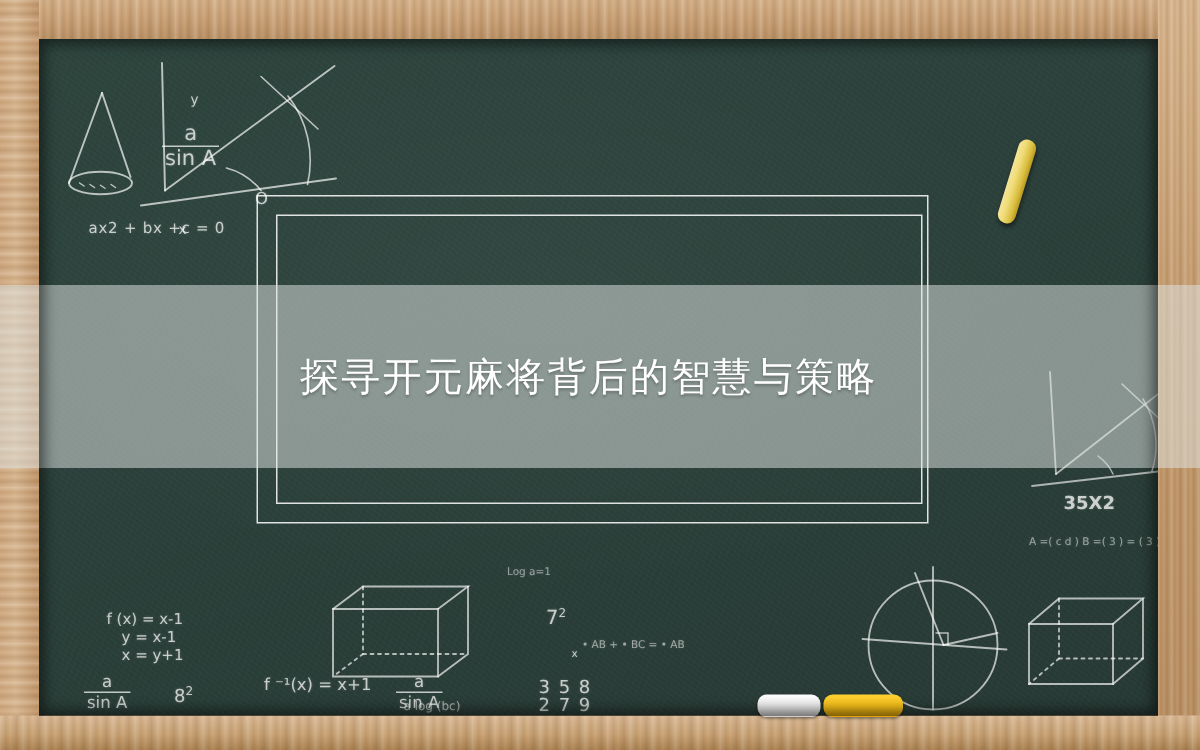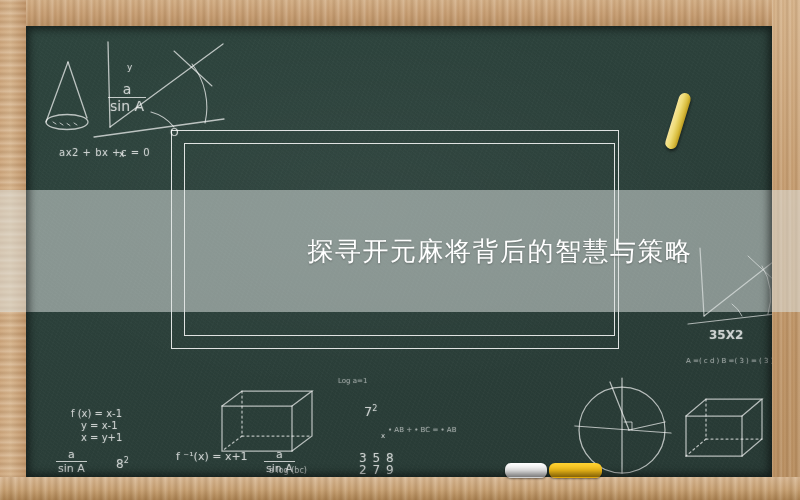--- a/index.html
+++ b/index.html
@@ -94,21 +94,21 @@
   
   .deco-frame {
     position:absolute; border:1px solid rgba(255,255,255,0.85);
   }
 
   
   #title-band {
     position:absolute; left:0; top:190px; width:800px; height:122px;
     background:rgba(222,228,226,0.52);
     z-index:5;
-    display:flex; align-items:center;justify-content:center;
+    display:flex; align-items:center;
   }
   #title-text {
     margin-left:200px;
     color:#ffffff;
     font-size:26px;
     letter-spacing:1.5px;
     font-family:"DejaVu Sans","Liberation Sans",sans-serif;
     text-shadow:0 1px 2px rgba(0,0,0,0.28);
     white-space:nowrap;
   }

